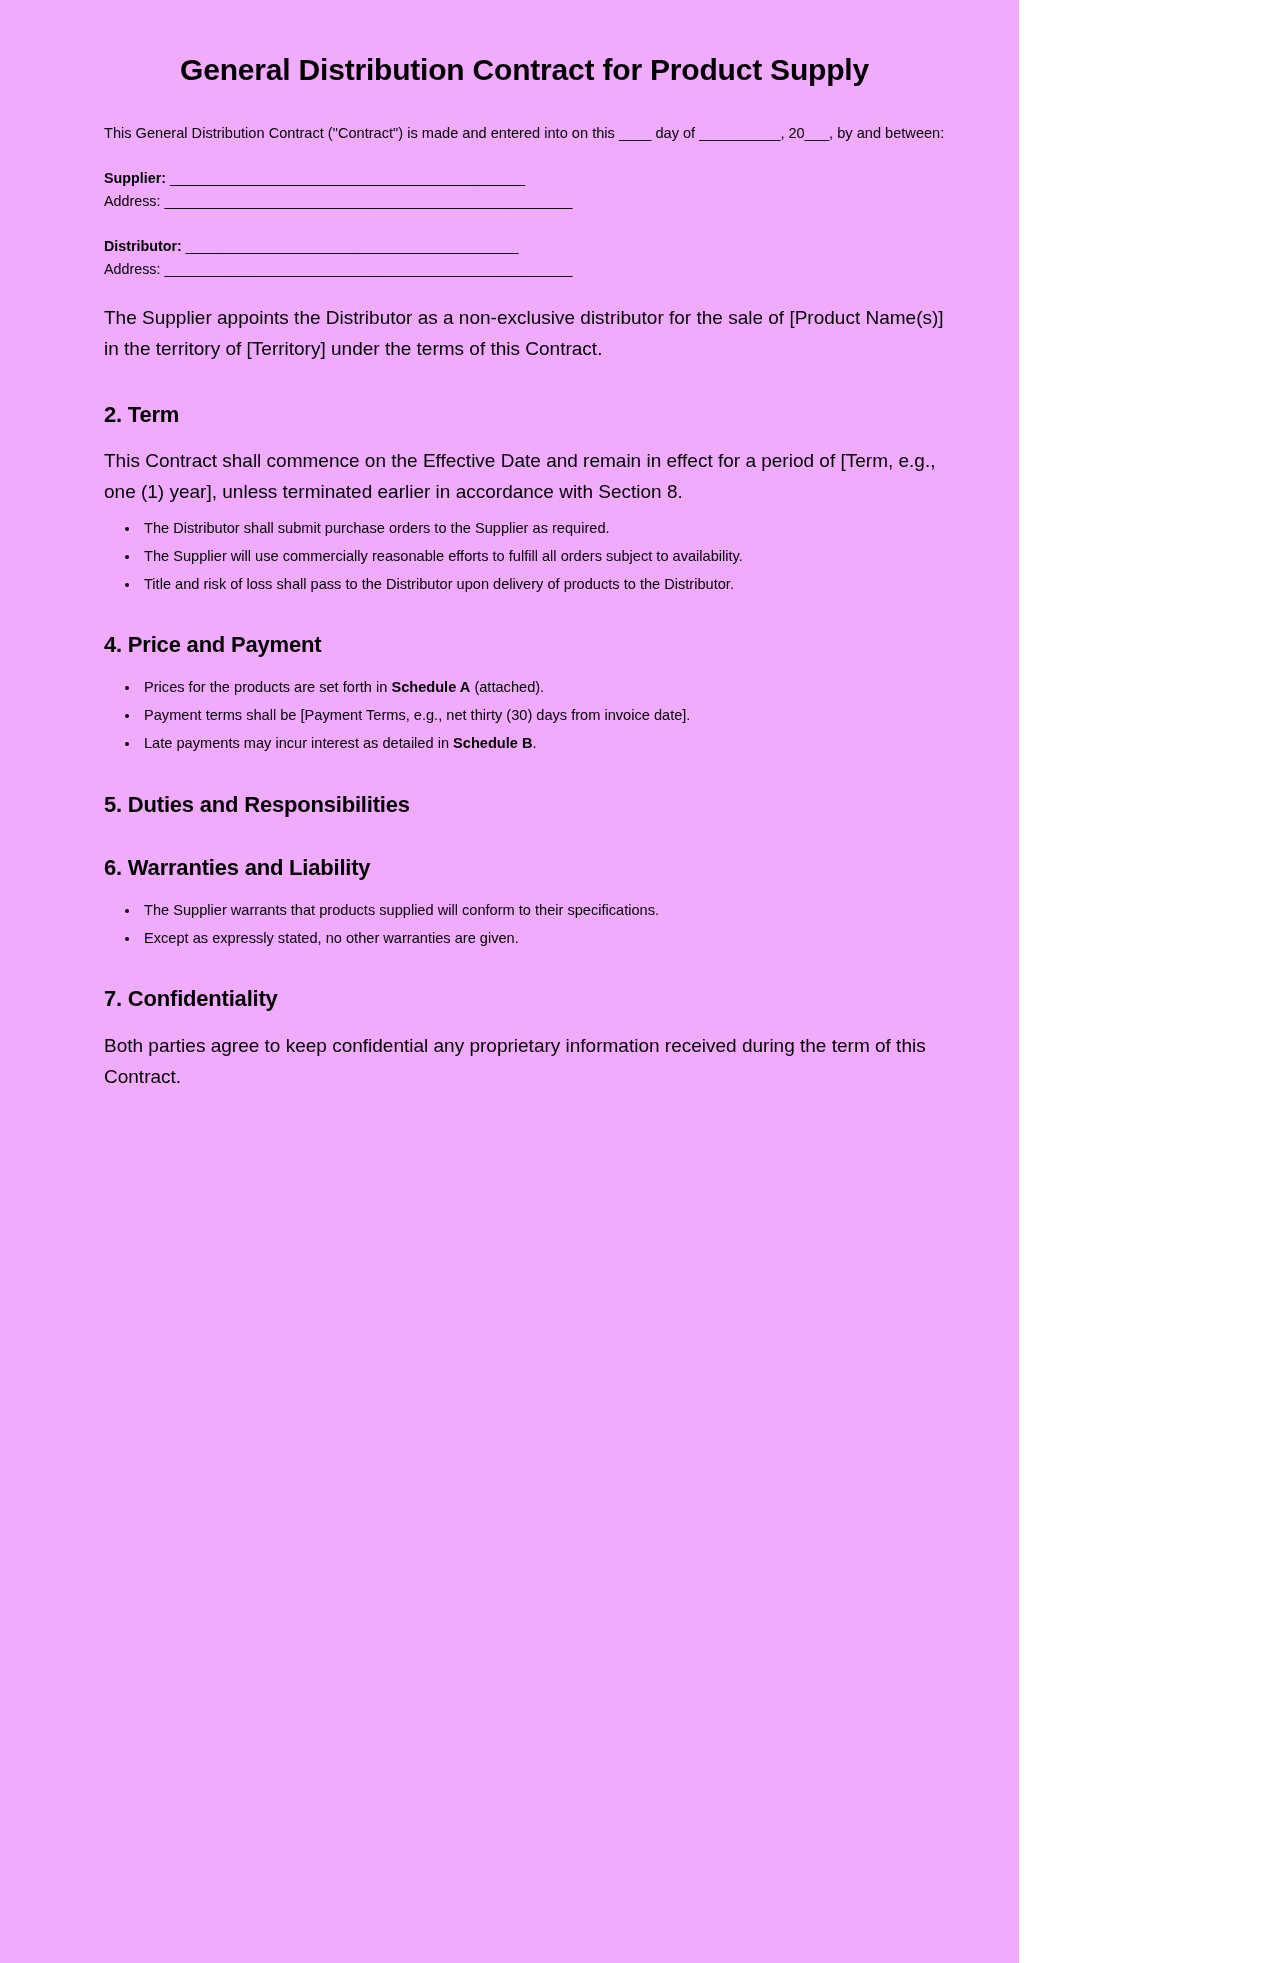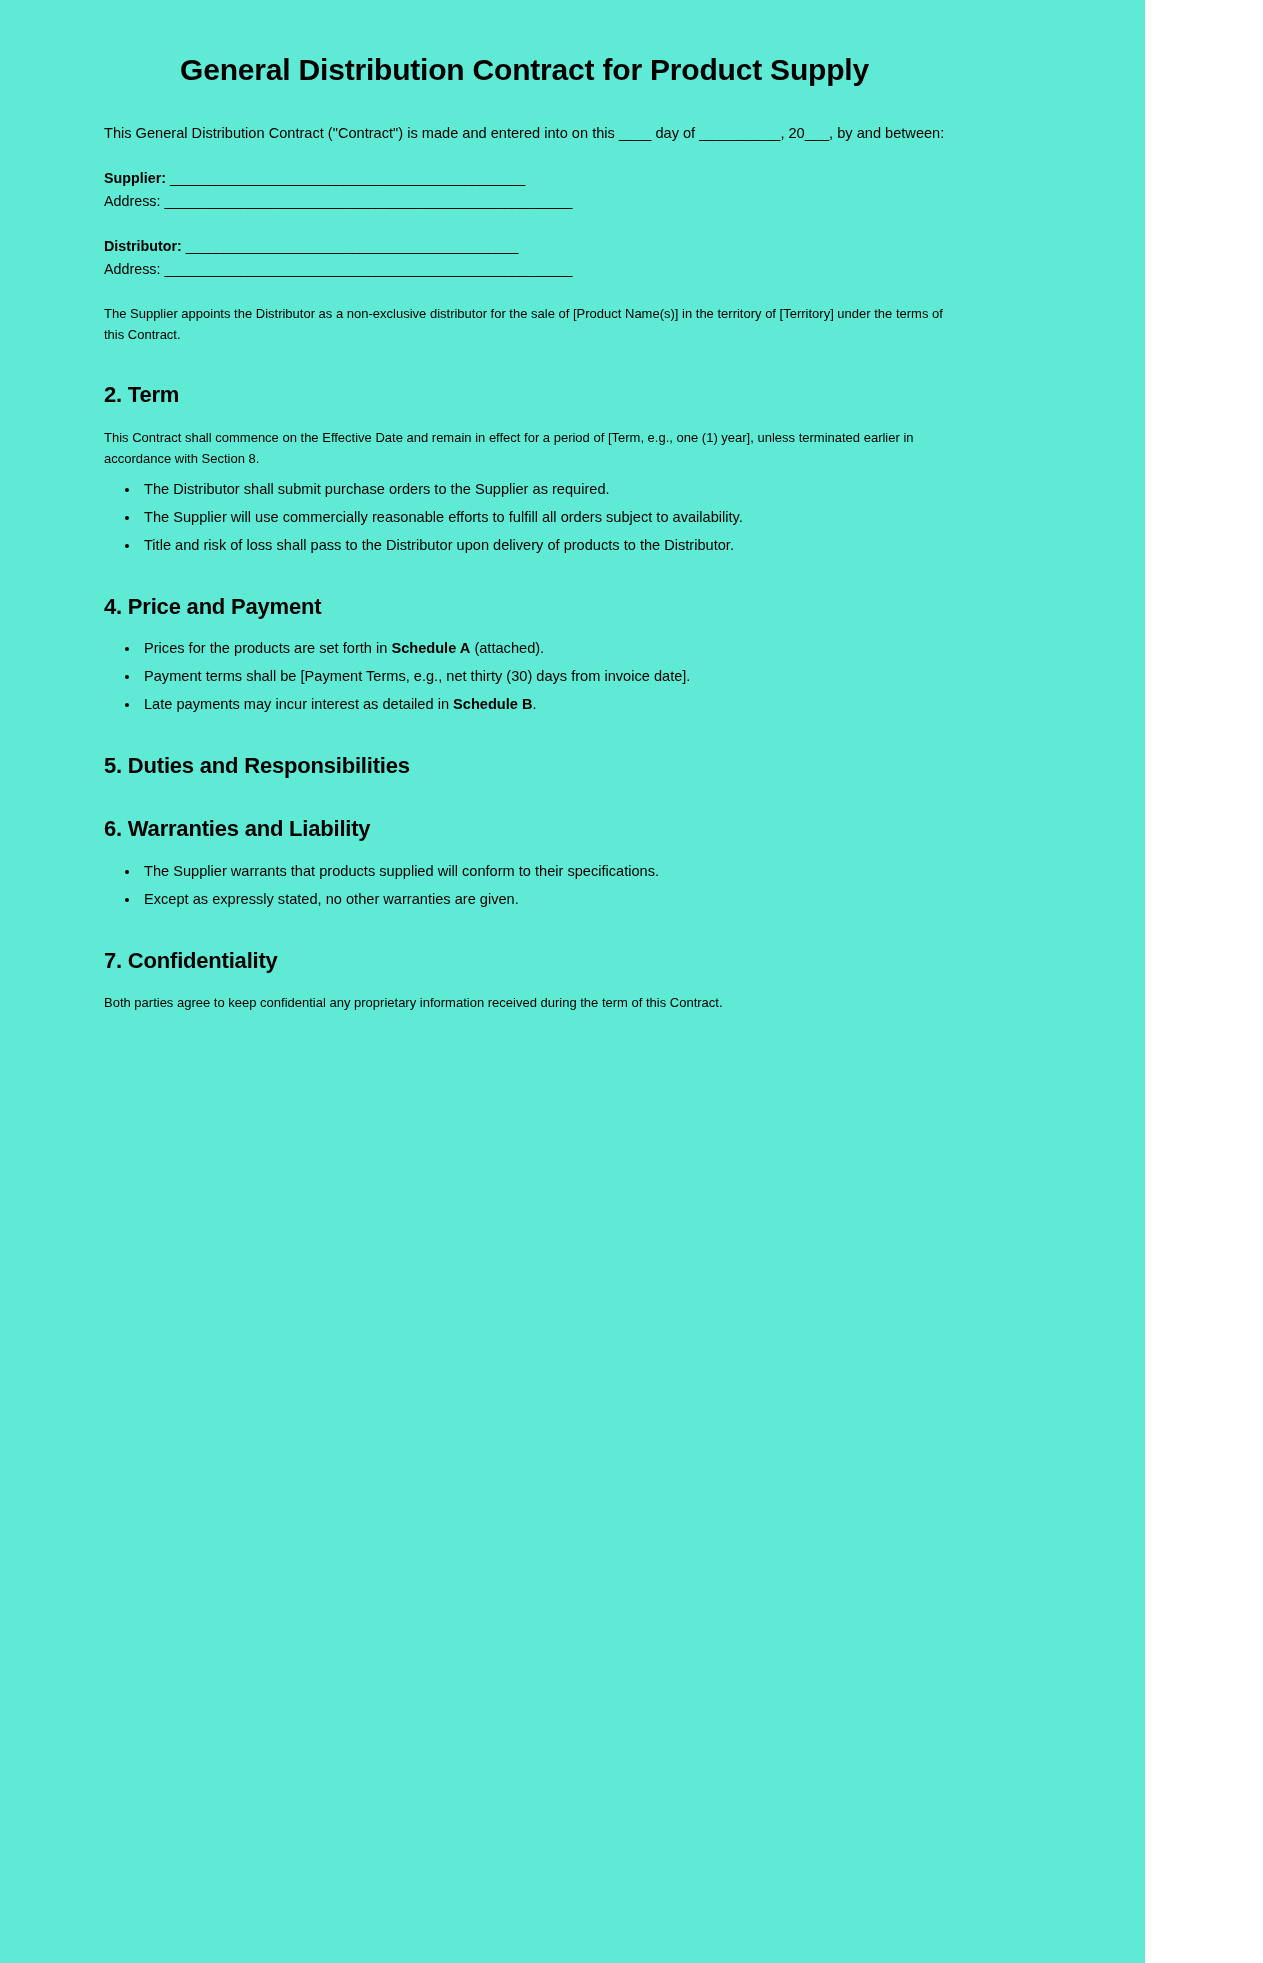--- a/index.html
+++ b/index.html
@@ -10,23 +10,23 @@
   body {
     width: 1263px;
     height: 1963px;
     font-family: "Liberation Sans", sans-serif;
     color: #000000;
     overflow: hidden;
   }
 
   .page {
     position: relative;
-    width: 1145px;
+    width: 1019px;
     height: 1963px;
-    background: #5eead4;
+    background: #f0abfc;
   }
 
   
   .doc-clip {
     position: absolute;
     left: 0;
     top: 0;
     width: 1263px;
     height: 1292px;
     overflow: hidden;
@@ -74,21 +74,21 @@
 
   h2.section-heading {
     font-size: 22px;
     font-weight: bold;
     margin: 36px 0 18px 0;
     line-height: 1.25;
     letter-spacing: -0.2px;
   }
 
   p.section-para {
-    font-size: 13px;
+    font-size: 19px;
     line-height: 1.62;
     margin: 8px 0 10px 0;
   }
 
   ul.section-list {
     margin: 0 0 6px 0;
     padding-left: 36px;
     list-style: disc;
   }
   ul.section-list li {

